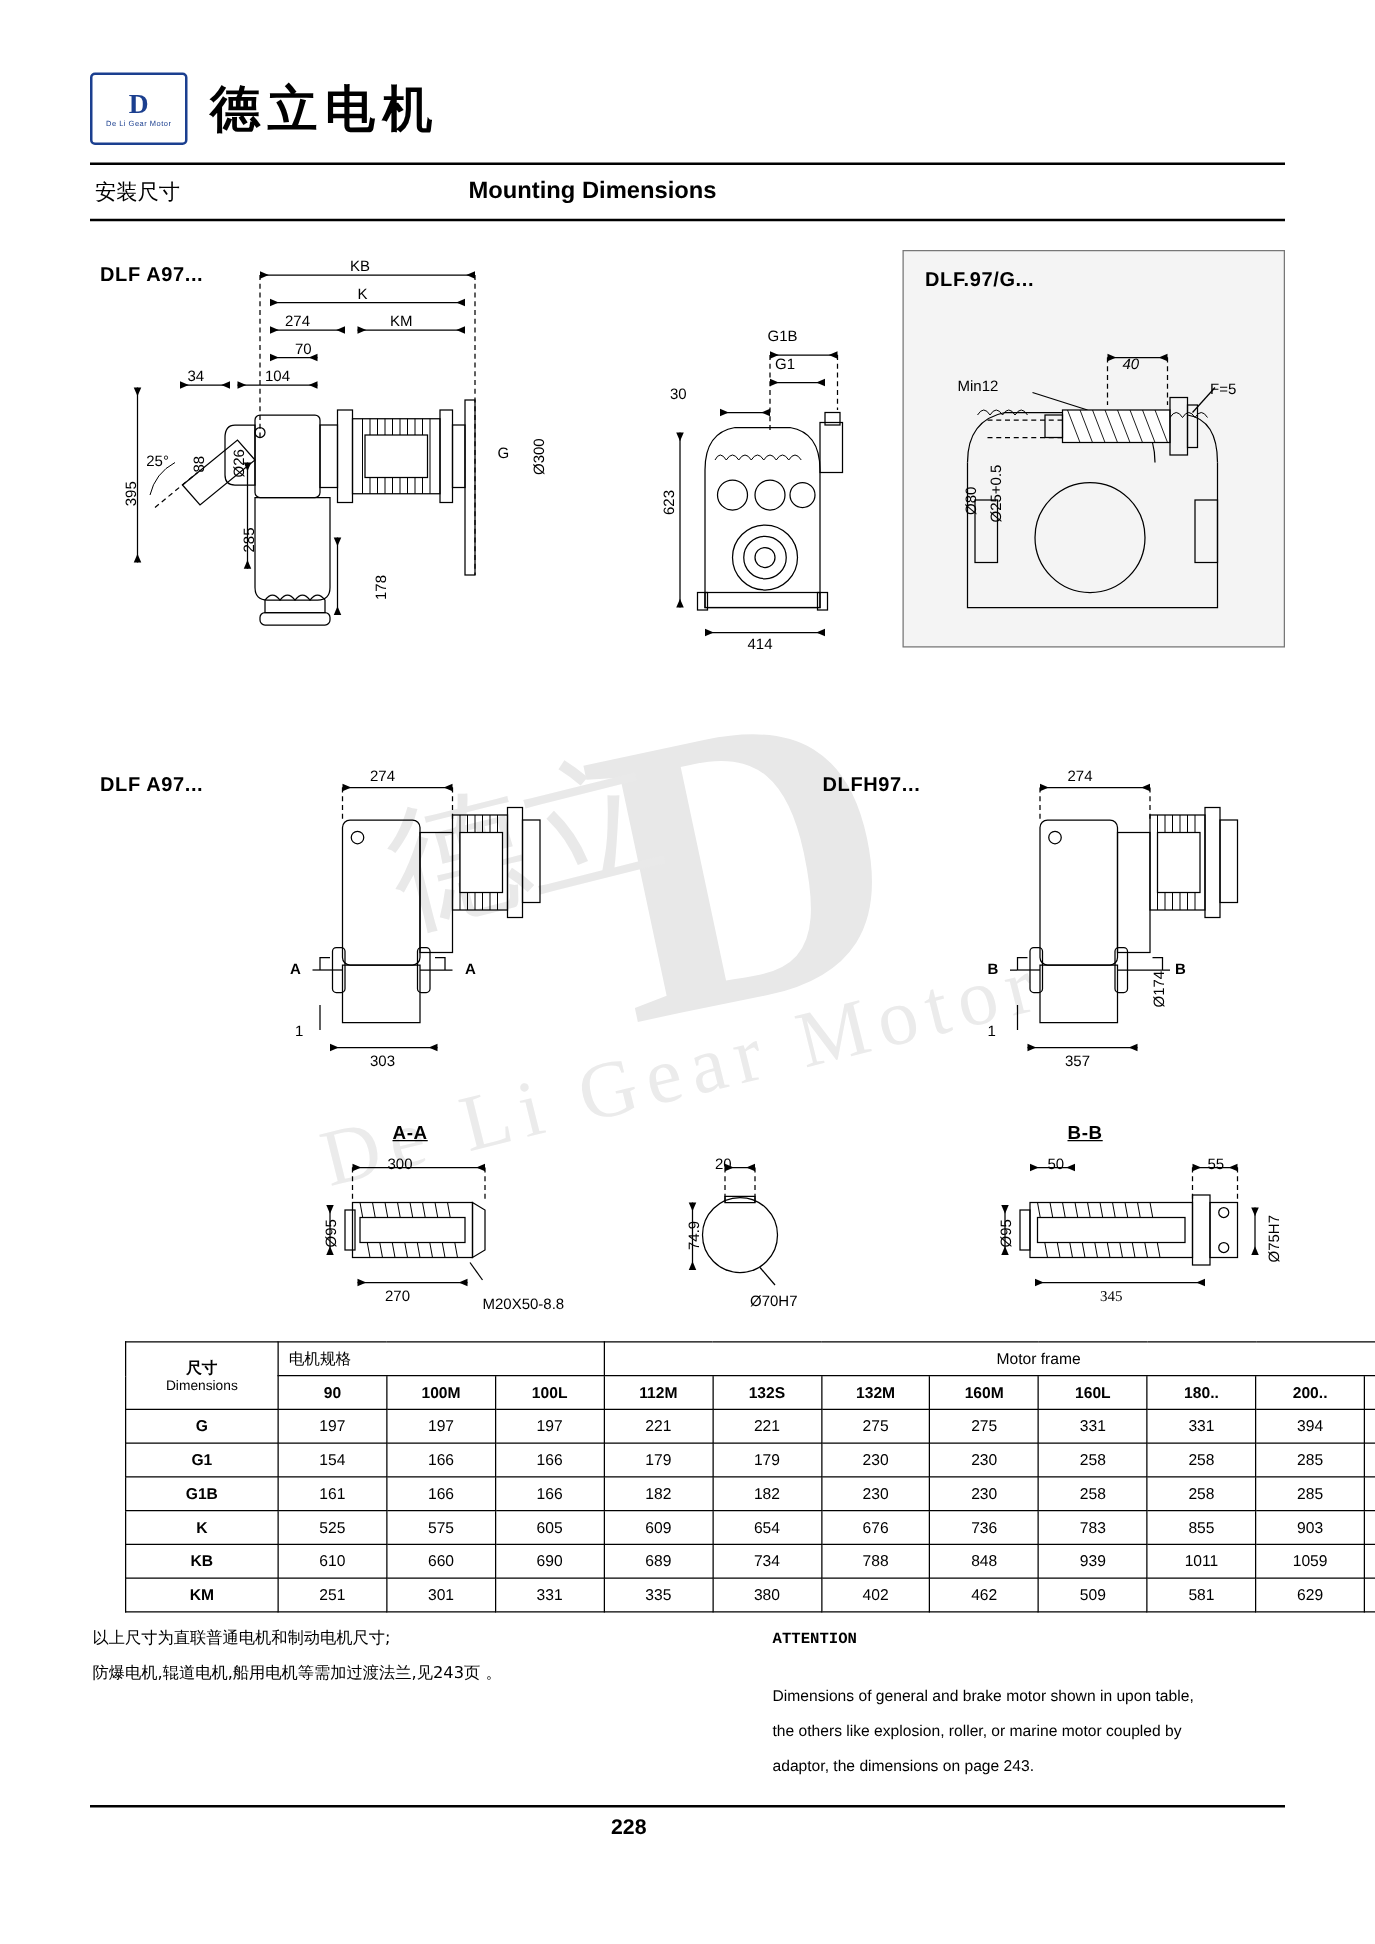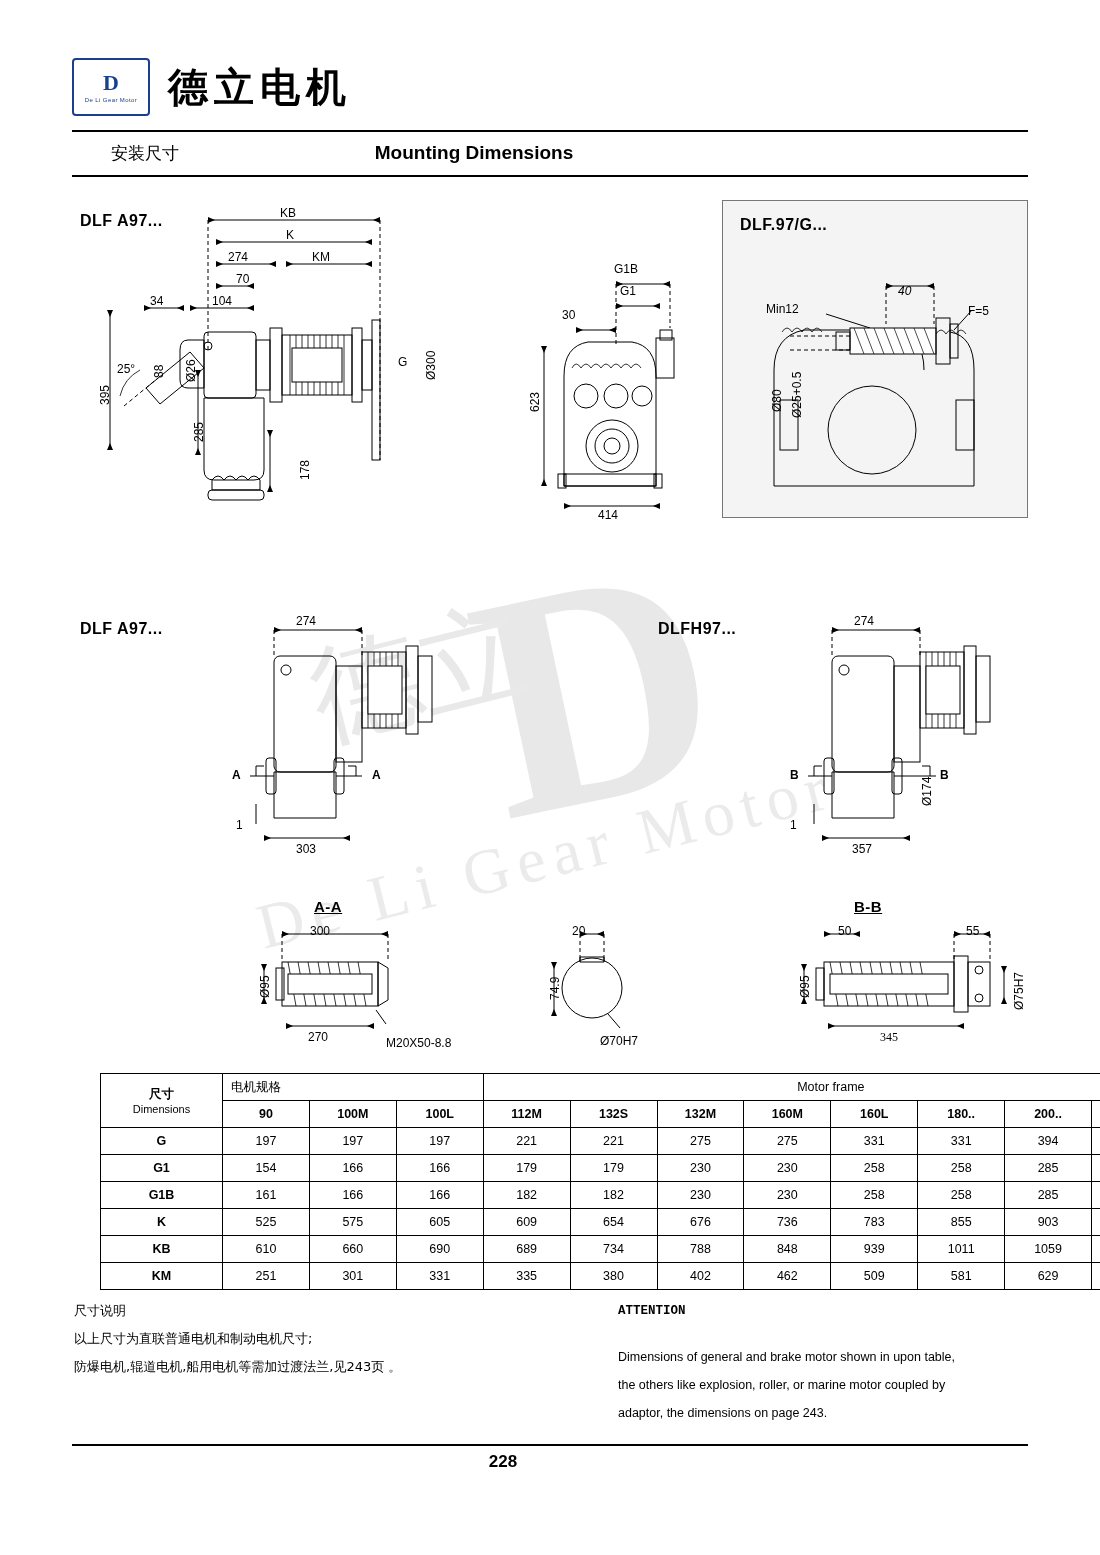--- a/index.html
+++ b/index.html
@@ -19,21 +19,21 @@
   .logo-box { width:78px; height:58px; border:2px solid #1b3f8f; border-radius:4px; display:flex; flex-direction:column; align-items:center; justify-content:center; color:#1b3f8f; }
   .logo-mark { font-size:22px; font-weight:bold; line-height:1; font-family:"Liberation Serif", serif; }
   .logo-sub { font-size:6px; letter-spacing:.4px; margin-top:3px; }
   .brand-cn { font-size:40px; font-weight:bold; letter-spacing:6px; margin-left:18px; font-family:"DejaVu Sans", sans-serif; }
 
   .rule { position:absolute; left:72px; width:956px; height:2px; background:#000; }
   .rule.r1 { top:130px; }
   .rule.r2 { top:175px; }
   .rule.r3 { top:1444px; }
 
-  .title-cn { position:absolute; left:76px; top:142px; font-size:17px; font-family:"DejaVu Sans", sans-serif;margin-left:35px; }
+  .title-cn { position:absolute; left:76px; top:142px; font-size:17px; font-family:"DejaVu Sans", sans-serif; }
   .title-en { position:absolute; left:0; top:142px; width:948px; text-align:center; font-size:19px; font-weight:bold; }
 
   
   .watermark { position:absolute; left:250px; top:520px; width:760px; height:460px;
      font-family:"Liberation Serif", serif; color:#e6e6e6; pointer-events:none; z-index:0; }
   .wm-big { position:absolute; left:230px; top:10px; font-size:320px; font-weight:bold; color:#e8e8e8; line-height:1; transform:rotate(-12deg); }
   .wm-cn  { position:absolute; left:60px; top:80px; font-size:110px; color:#e9e9e9; font-family:"DejaVu Sans", sans-serif; transform:rotate(-14deg); }
   .wm-en  { position:absolute; left:0px; top:300px; font-size:64px; color:#ebebeb; letter-spacing:8px; transform:rotate(-14deg); }
 
   .content { position:relative; z-index:2; }
@@ -221,21 +221,21 @@
         <rect x="38" y="206" width="8" height="14"></rect>
         <rect x="134" y="206" width="8" height="14"></rect>
 
         <rect x="136" y="70" width="18" height="40"></rect>
         <rect x="140" y="62" width="12" height="10"></rect>
       </g>
     </svg>
 
     <div class="lbl" style="left:614px; top:262px;">G1B</div>
     <div class="lbl" style="left:620px; top:284px;">G1</div>
-    <div class="lbl" style="left:562px; top:308px;">30</div>
+    <div class="lbl" style="left:536px; top:308px;">30</div>
     <div class="lbl" style="left:528px; top:412px; transform:rotate(-90deg); transform-origin:left top;">623</div>
     <div class="lbl" style="left:598px; top:508px;">414</div>
 
     <div class="boxed" style="left:722px; top:200px; width:306px; height:318px;"></div>
     <div class="dwg-title" style="left:740px; top:216px; z-index:3;">DLF.97/G...</div>
 
     <svg style="position:absolute; left:730px; top:250px; z-index:3;" width="290" height="265" viewBox="0 0 290 265">
       <g fill="none" stroke="#000" stroke-width="1">
 
         <line x1="156" y1="36" x2="204" y2="36"></line>
@@ -609,21 +609,20 @@
           <td>462</td>
           <td>509</td>
           <td>581</td>
           <td>629</td>
           <td></td>
         </tr>
       </tbody>
     </table>
 
     <div class="notes-l">
-      <div>尺寸说明</div>
       <div>以上尺寸为直联普通电机和制动电机尺寸;</div>
       <div>防爆电机,辊道电机,船用电机等需加过渡法兰,见243页 。</div>
     </div>
 
     <div class="notes-r">
       <div class="att">ATTENTION</div>
       <div>Dimensions of general and brake motor shown in upon table,</div>
       <div>the others like explosion, roller, or marine motor coupled by</div>
       <div>adaptor, the dimensions on page 243.</div>
     </div>

